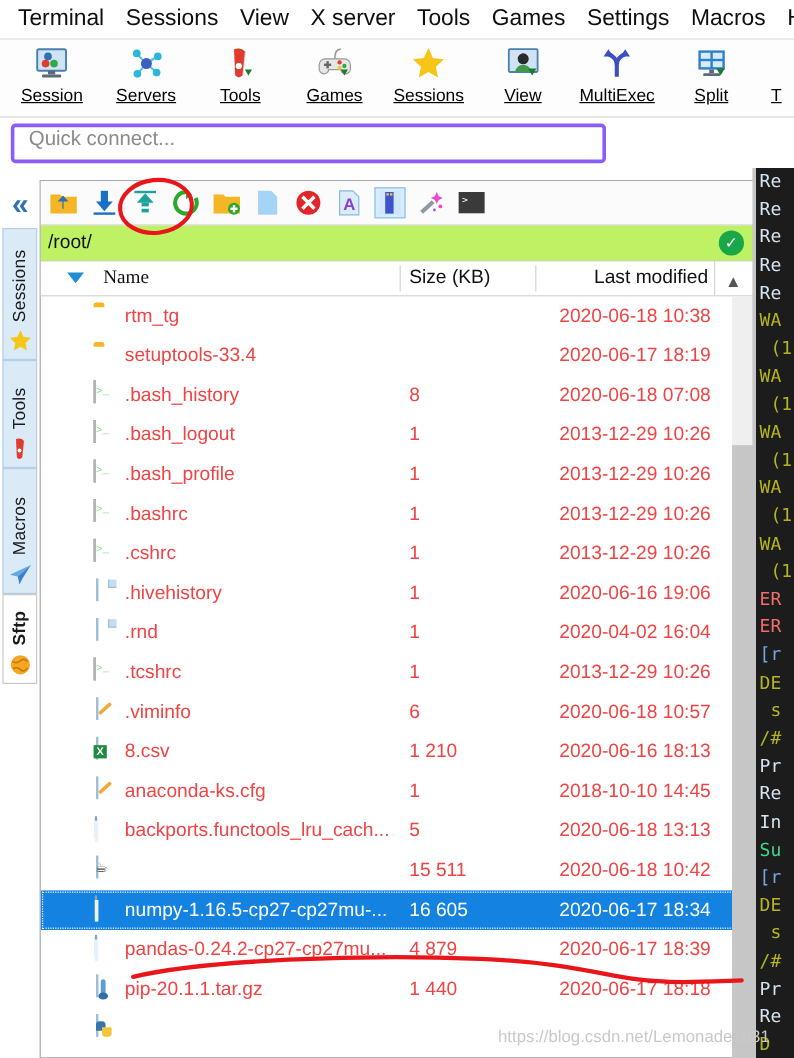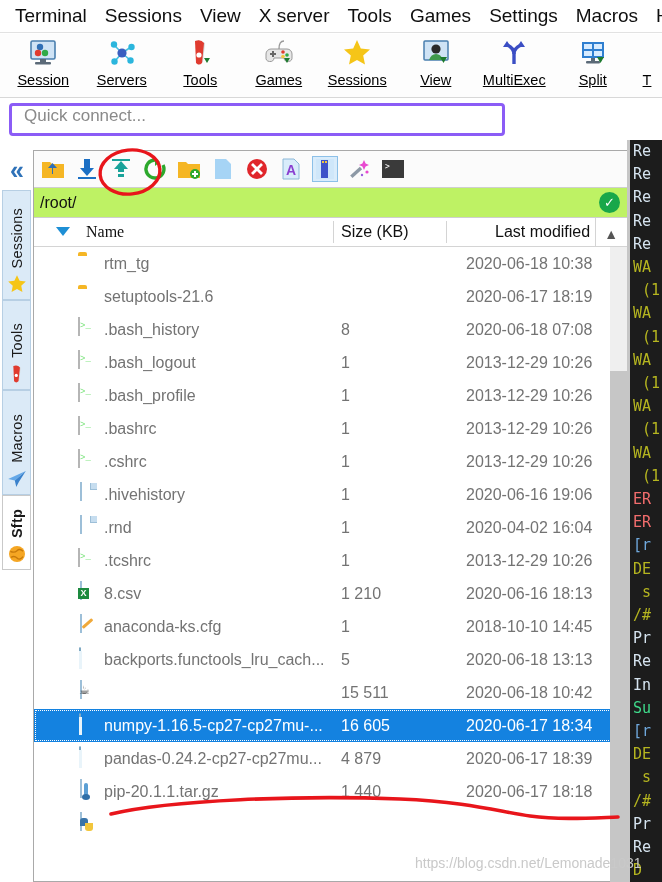--- a/index.html
+++ b/index.html
@@ -66,21 +66,21 @@
         border-top:9px solid #1e8fd5;}
   .col-name{position:absolute;left:52px;font-family:Liberation Serif, serif;}
   .col-size{position:absolute;left:307px;}
   .col-mod{position:absolute;left:420px;margin-left:41px;}
   .hdr .sep1{position:absolute;left:299px;top:3px;bottom:3px;width:1px;background:#d4d4d4;}
   .hdr .sep2{position:absolute;left:412px;top:3px;bottom:3px;width:1px;background:#d4d4d4;}
   .hdr .caret{position:absolute;right:10px;top:8px;color:#555;font-size:14px;}
   .hdr .sep3{position:absolute;right:32px;top:0;bottom:0;width:1px;background:#d4d4d4;}
 
   .flist{position:relative;height:calc(100% - 37px - 30px - 28px);overflow:hidden;}
-  .row{position:relative;height:33px;display:flex;align-items:center;font-size:16px;color:#737373;}
+  .row{position:relative;height:33px;display:flex;align-items:center;font-size:16px;color:#ef4444;}
   .row.sel{background:#1482e0;color:#ffffff;}
   .row.sel.dashed{outline:1px dotted #ffffff;outline-offset:-2px;}
   .r-ico{position:absolute;left:44px;width:22px;height:22px;top:5px;}
   .r-name{position:absolute;left:70px;white-space:nowrap;}
   .r-size{position:absolute;left:307px;}
   .r-mod{position:absolute;left:420px;margin-left:12px;}
 
   
   .ic{position:relative;width:22px;height:22px;display:block;}
   .ic-folder{width:22px;height:17px;background:#f5b625;border-radius:1px 2px 2px 2px;margin-top:3px;}
@@ -417,21 +417,21 @@
           </span>
         <span class="r-name">rtm_tg</span>
         <span class="r-size"></span>
         <span class="r-mod">2020-06-18 10:38</span>
       </div>
 
       <div class="row">
         <span class="r-ico">
             <span class="ic"><span class="ic-folder"></span></span>
           </span>
-        <span class="r-name">setuptools-21.6</span>
+        <span class="r-name">setuptools-33.4</span>
         <span class="r-size"></span>
         <span class="r-mod">2020-06-17 18:19</span>
       </div>
 
       <div class="row">
         <span class="r-ico">
             <span class="ic"><span class="ic-term"></span></span>
           </span>
         <span class="r-name">.bash_history</span>
         <span class="r-size">8</span>
@@ -494,20 +494,28 @@
 
       <div class="row">
         <span class="r-ico">
             <span class="ic"><span class="ic-term"></span></span>
           </span>
         <span class="r-name">.tcshrc</span>
         <span class="r-size">1</span>
         <span class="r-mod">2013-12-29 10:26</span>
       </div>
 
+      <div class="row">
+        <span class="r-ico">
+            <span class="ic"><span class="ic-pen"></span></span>
+          </span>
+        <span class="r-name">.viminfo</span>
+        <span class="r-size">6</span>
+        <span class="r-mod">2020-06-18 10:57</span>
+      </div>
 
       <div class="row">
         <span class="r-ico">
             <span class="ic"><span class="ic-xls"></span></span>
           </span>
         <span class="r-name">8.csv</span>
         <span class="r-size">1 210</span>
         <span class="r-mod">2020-06-16 18:13</span>
       </div>
 

